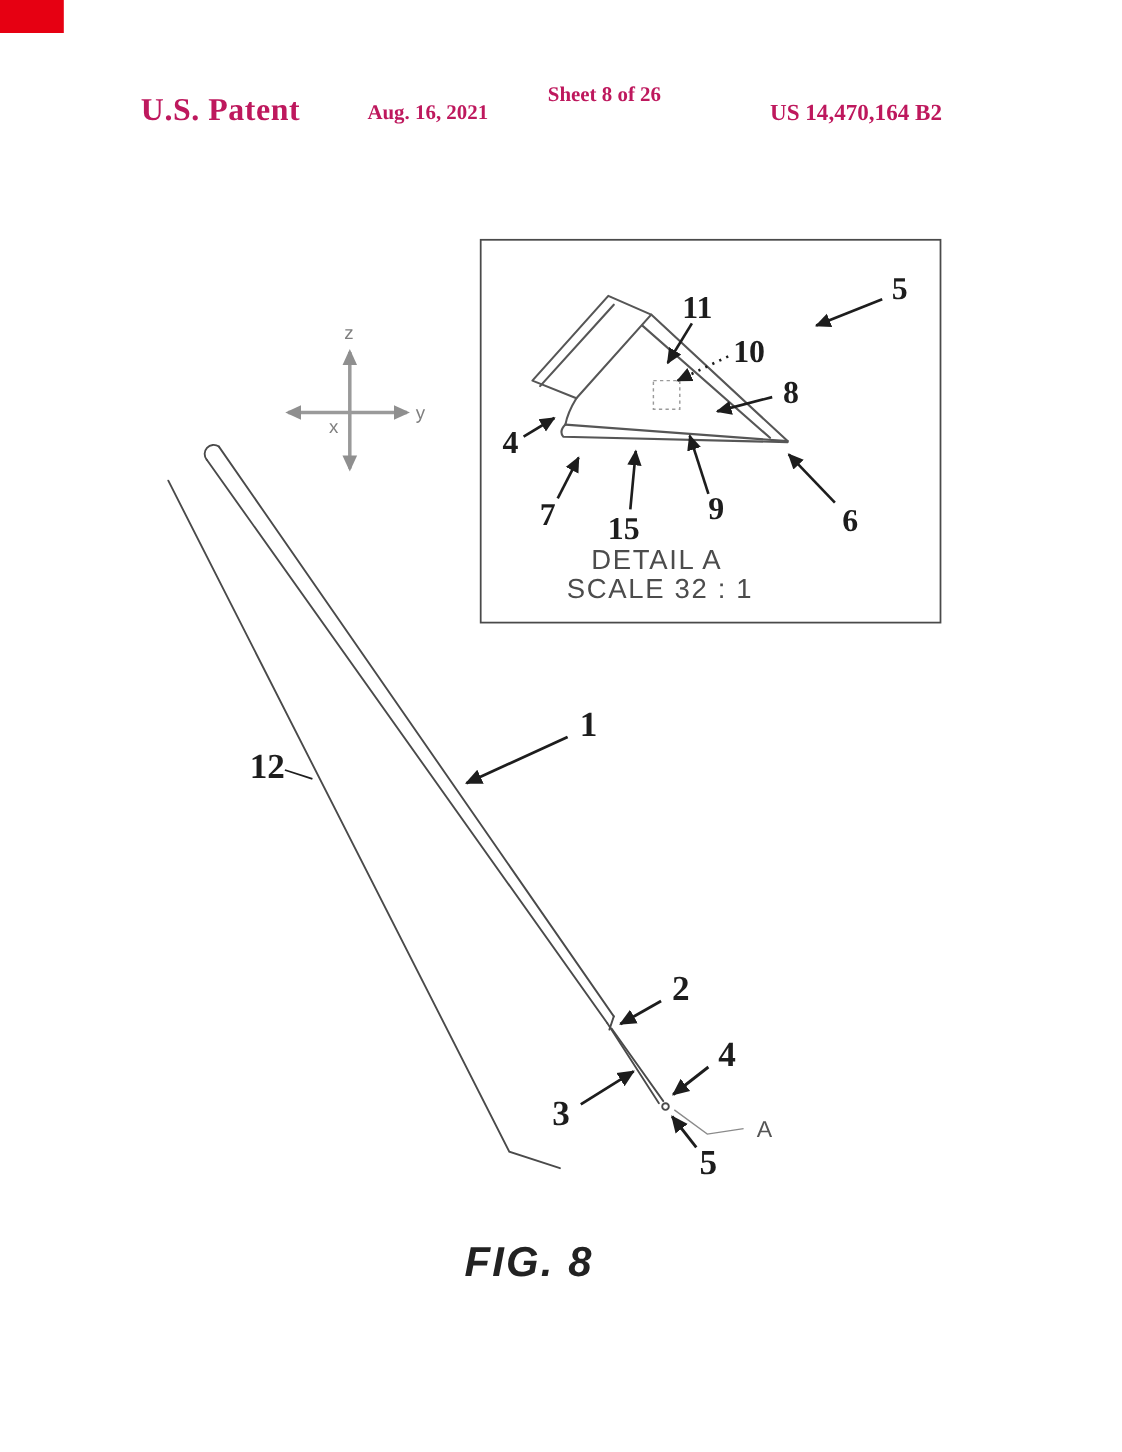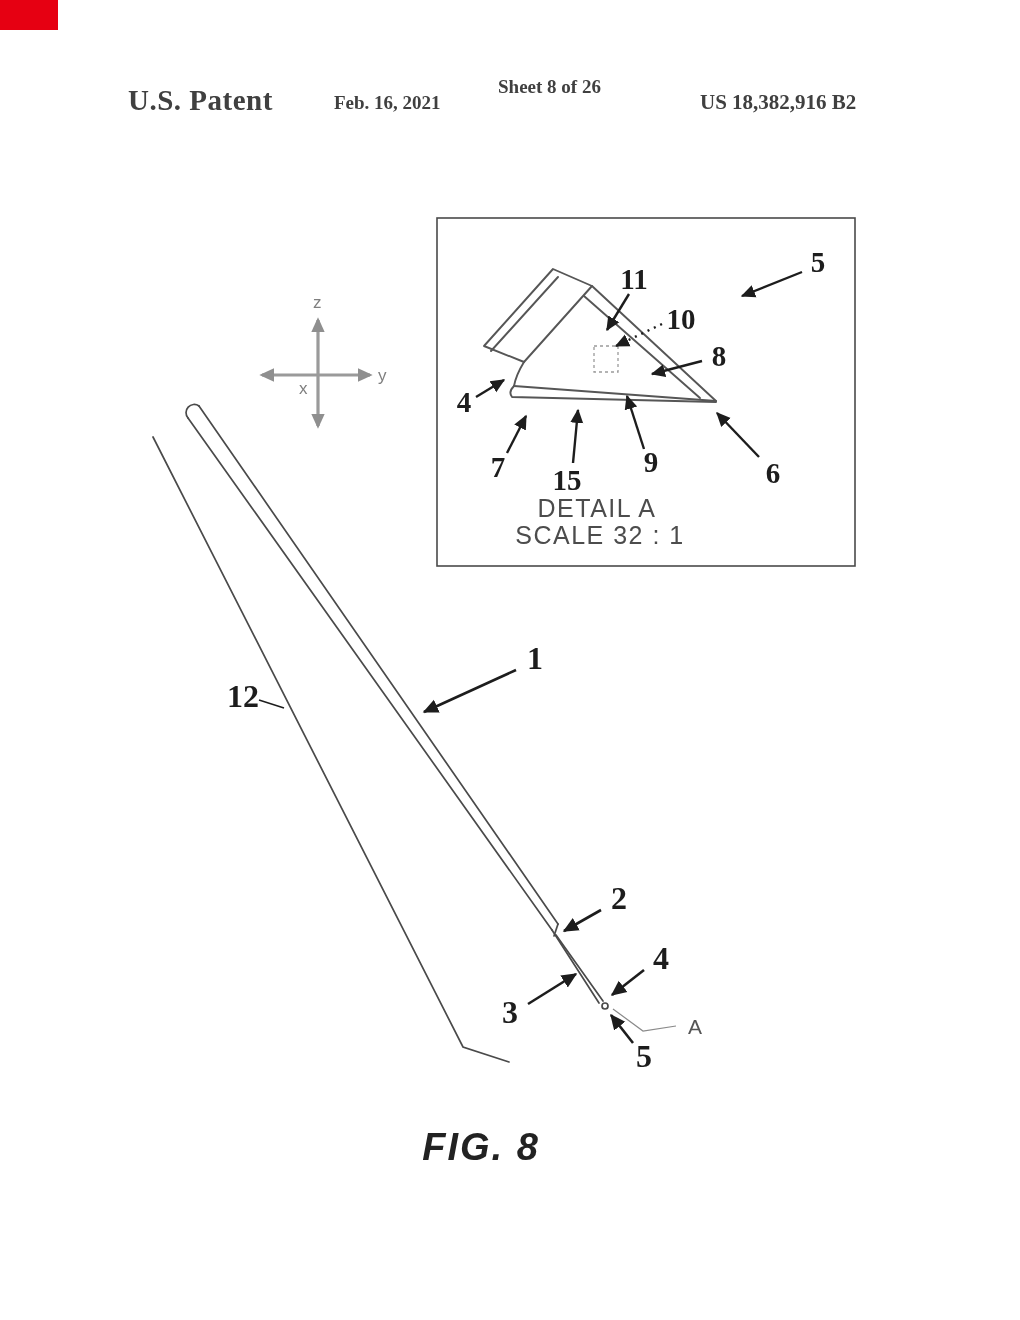--- a/index.html
+++ b/index.html
@@ -3,44 +3,44 @@
 <meta charset="utf-8">
 <style>
   html,body{margin:0;padding:0;}
   body{
     width:1020px;height:1320px;position:relative;background:#ffffff;
     font-family:"Liberation Serif", serif;overflow:hidden;
   }
   .scan-mark{
     position:absolute;left:0;top:0;width:58px;height:30px;background:#e60012;
   }
-  .hdr{position:absolute;color:#404040;white-space:nowrap;text-align:right;}
+  .hdr{position:absolute;color:#be185d;white-space:nowrap;text-align:right;}
   .hdr-title{left:128px;top:84px;font-size:29px;font-weight:bold;letter-spacing:.5px;}
   .hdr-date{left:334px;top:92px;font-size:19px;font-weight:bold;}
   .hdr-sheet{left:498px;top:76px;font-size:19px;font-weight:bold;}
   .hdr-number{left:700px;top:90px;font-size:21px;font-weight:bold;}
   svg{position:absolute;left:0;top:0;}
   .refnum{font-family:"Liberation Serif",serif;font-weight:bold;fill:#1d1d1d;}
   .inset-ref{font-size:29px;}
   .main-ref{font-size:32px;}
   .cadtext{font-family:"Liberation Sans",sans-serif;fill:#4c4c4c;letter-spacing:1.5px;}
   .axis-label{font-family:"Liberation Sans",sans-serif;fill:#7f7f7f;font-size:17px;}
   .a-label{font-family:"Liberation Sans",sans-serif;fill:#555;font-size:21px;}
   .fig-caption{font-family:"Liberation Sans",sans-serif;font-style:italic;font-weight:bold;
     font-size:38px;fill:#222;letter-spacing:2px;}
 </style>
 </head>
 <body>
 
 <div class="scan-mark"></div>
 
 <div class="hdr hdr-title">U.S. Patent</div>
-<div class="hdr hdr-date">Feb. 16, 2021</div>
+<div class="hdr hdr-date">Aug. 16, 2021</div>
 <div class="hdr hdr-sheet">Sheet 8 of 26</div>
-<div class="hdr hdr-number">US 18,382,916 B2</div>
+<div class="hdr hdr-number">US 14,470,164 B2</div>
 
 <svg width="1020" height="1320" viewBox="0 0 1020 1320">
   <defs>
     <marker id="ahB" viewBox="0 0 12 12" refX="10" refY="6" markerWidth="6.5" markerHeight="6.5" orient="auto-start-reverse">
       <path d="M0,1 L11,6 L0,11 z" fill="#1d1d1d"></path>
     </marker>
     <marker id="ahG" viewBox="0 0 12 12" refX="9" refY="6" markerWidth="5" markerHeight="5" orient="auto-start-reverse">
       <path d="M0,1 L11,6 L0,11 z" fill="#8f8f8f"></path>
     </marker>
   </defs>

